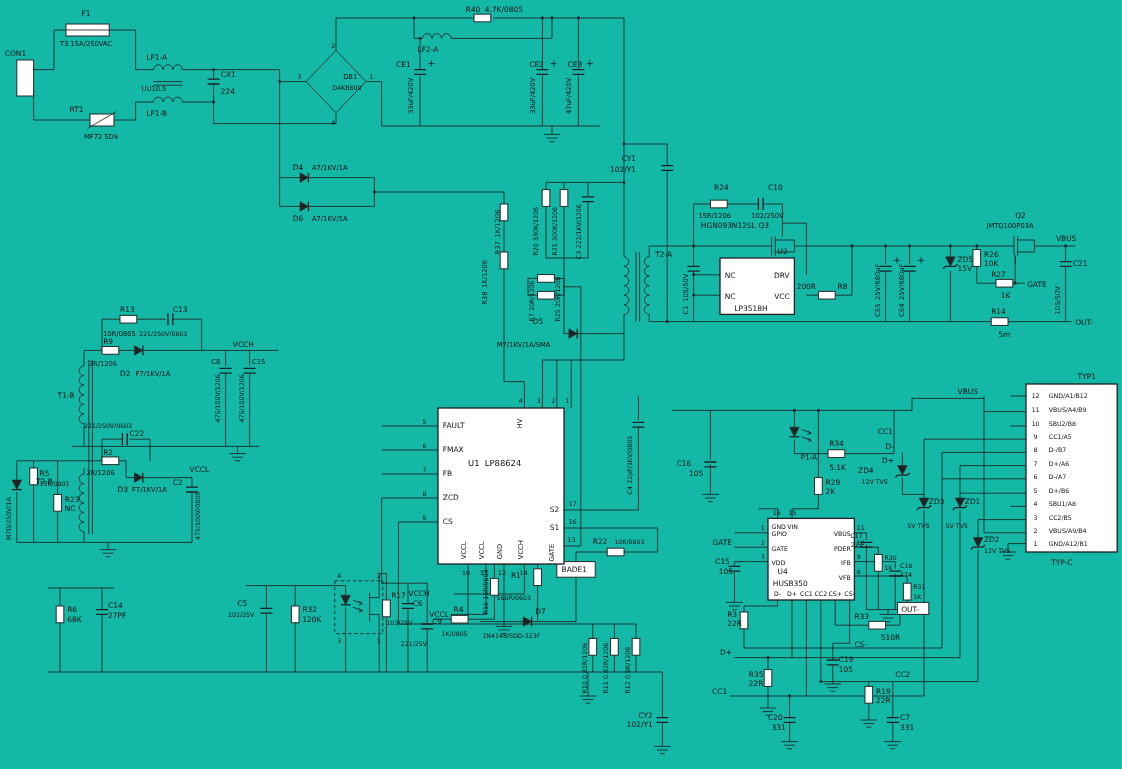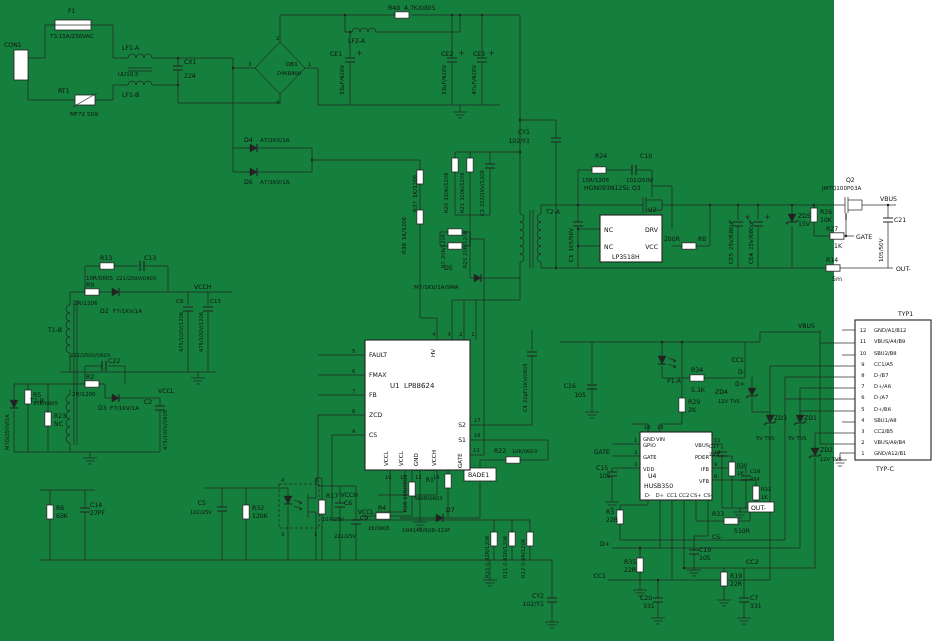--- a/index.html
+++ b/index.html
@@ -1,16 +1,16 @@
 <!DOCTYPE html>
 <html><head>
 <meta charset="utf-8">
 <style>
   html,body{margin:0;padding:0;background:#fff}
-  #page{width:834px;height:641px;position:relative;background:#15803d}
+  #page{width:935px;height:641px;position:relative;background:#14b8a6}
   svg{display:block}
   text{font-family:"DejaVu Sans",sans-serif;font-size:6.2px;fill:#111}
   .t5{font-size:5.2px}.t55{font-size:5.6px}.t7{font-size:7px}
   .ae{text-anchor:end}.am{text-anchor:middle}
   .w{fill:none;stroke:#222;stroke-width:.7}
   .w2{fill:none;stroke:#222;stroke-width:1.1}
   .sy{fill:#fff;stroke:#222;stroke-width:.8}
   .dio{fill:#222;stroke:#222;stroke-width:.4}
   .box{fill:#fff;stroke:#222;stroke-width:1.1}
   .dash{fill:none;stroke:#222;stroke-width:.7;stroke-dasharray:3 2}

